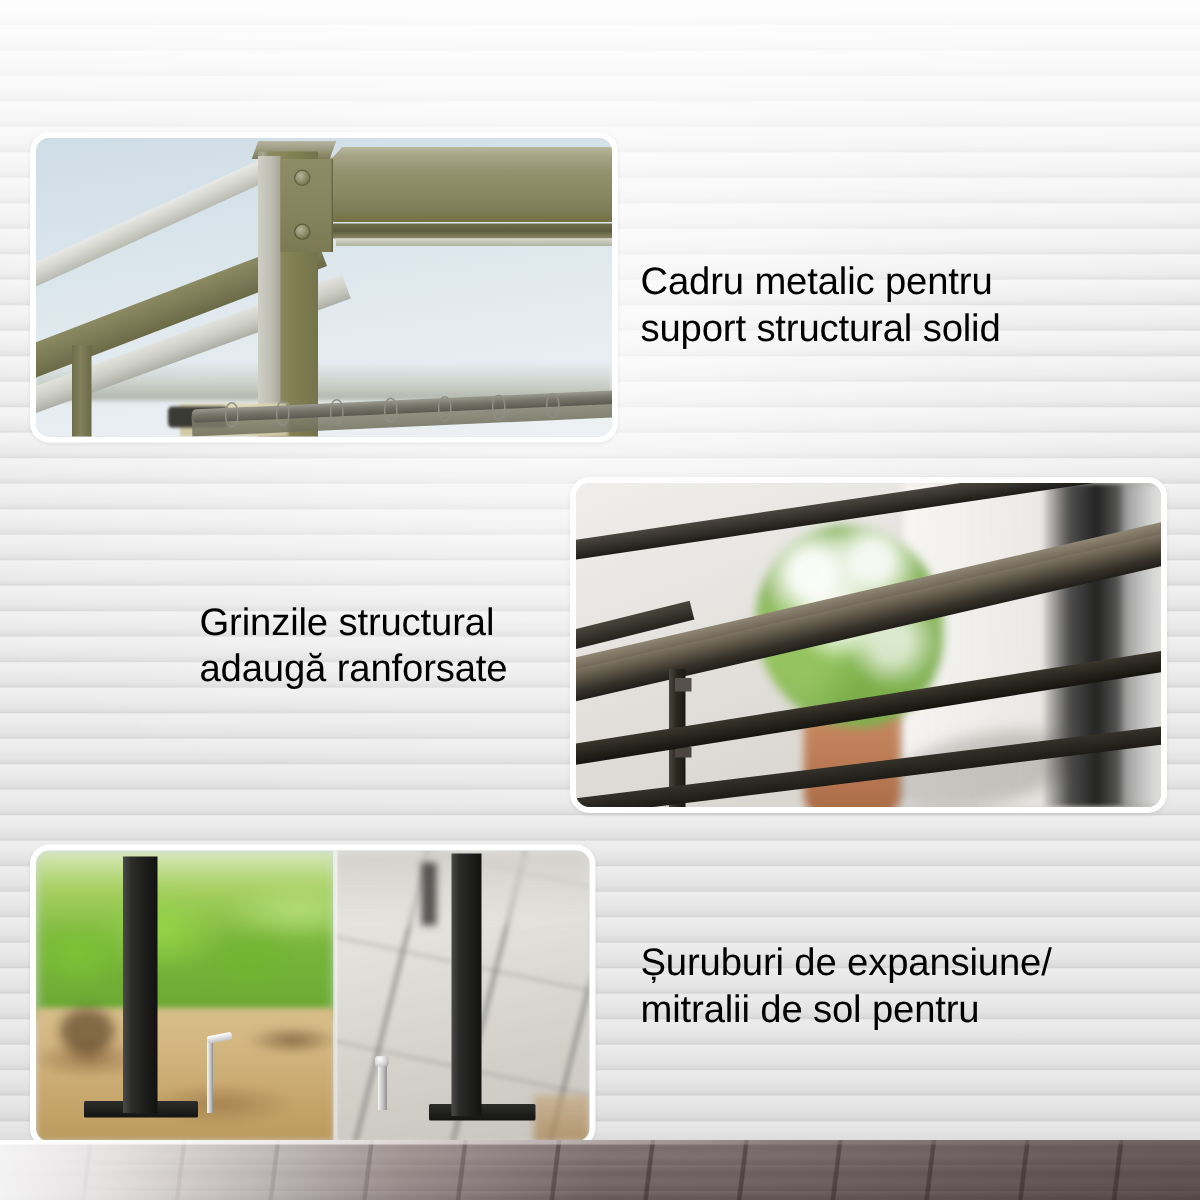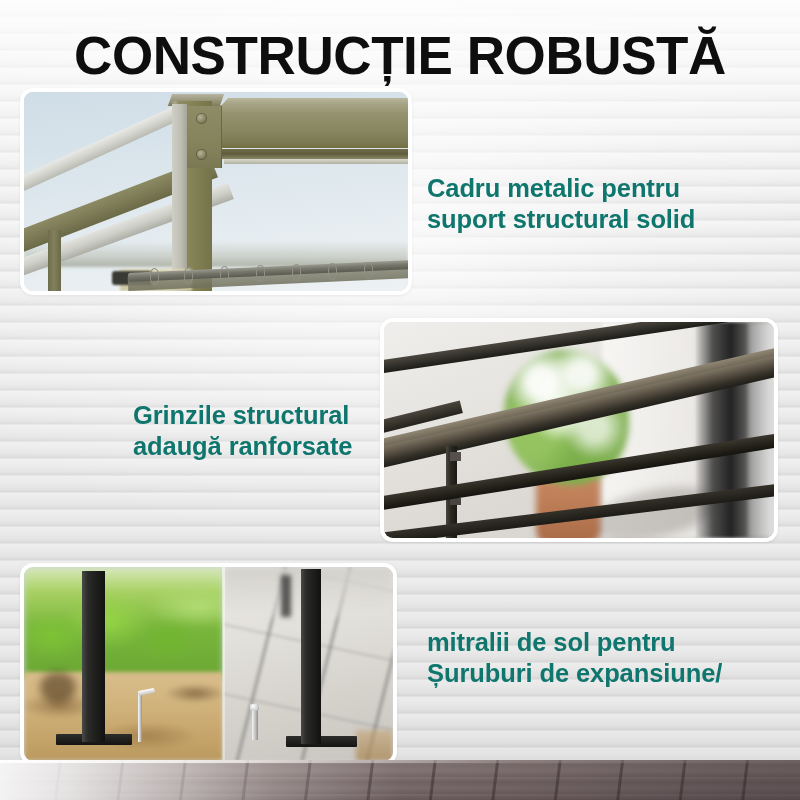--- a/index.html
+++ b/index.html
@@ -500,39 +500,38 @@
   }
   .p3-dirt-r {
     position: absolute; right: 0; bottom: 0; width: 22%; height: 16%;
     background: linear-gradient(180deg, rgba(196,162,112,0.55) 0%, rgba(170,134,84,0.75) 100%);
     filter: blur(2.6px);
   }
 
   
   .caption {
     position: absolute;
-    color: #0f766e;
+    color: #000000;
     font-size: 25.5px;
     line-height: 31px;
-    font-weight: 700;
+    font-weight: 400;
     letter-spacing: -0.1px;
   }
   .caption-1 { left: 427px; top: 173px; width: 300px; }
   .caption-2 { left: 133px; top: 400px; width: 260px; }
   .caption-3 { left: 427px; top: 627px; width: 320px; }
 </style>
 </head>
 <body>
 
 <div class="infographic">
 
   <div class="wall"></div>
   <div class="wall-sheen"></div>
 
-  <div class="title">CONSTRUCȚIE ROBUSTĂ</div>
 
   <div class="photo photo-1">
     <div class="ph-inner">
       <div class="p1-sky"></div>
       <div class="p1-horizon"></div>
       <div class="p1-beam-diag"></div>
       <div class="p1-rail-light"></div>
       <div class="p1-rail-light2"></div>
       <div class="p1-post-far"></div>
       <div class="p1-beam-inner"></div>
@@ -612,20 +611,20 @@
         <div class="p3-post p3-post-r"></div>
         <div class="p3-anchor-r"></div>
         <div class="p3-anchor-r-head"></div>
       </div>
 
       <div class="p3-split"></div>
     </div>
   </div>
 
   <div class="caption caption-3">
+    <div>Șuruburi de expansiune/</div>
     <div>mitralii de sol pentru</div>
-    <div>Șuruburi de expansiune/</div>
   </div>
 
   <div class="floor"></div>
   <div class="floor-top-edge"></div>
 
 </div>
 
 </body></html>

